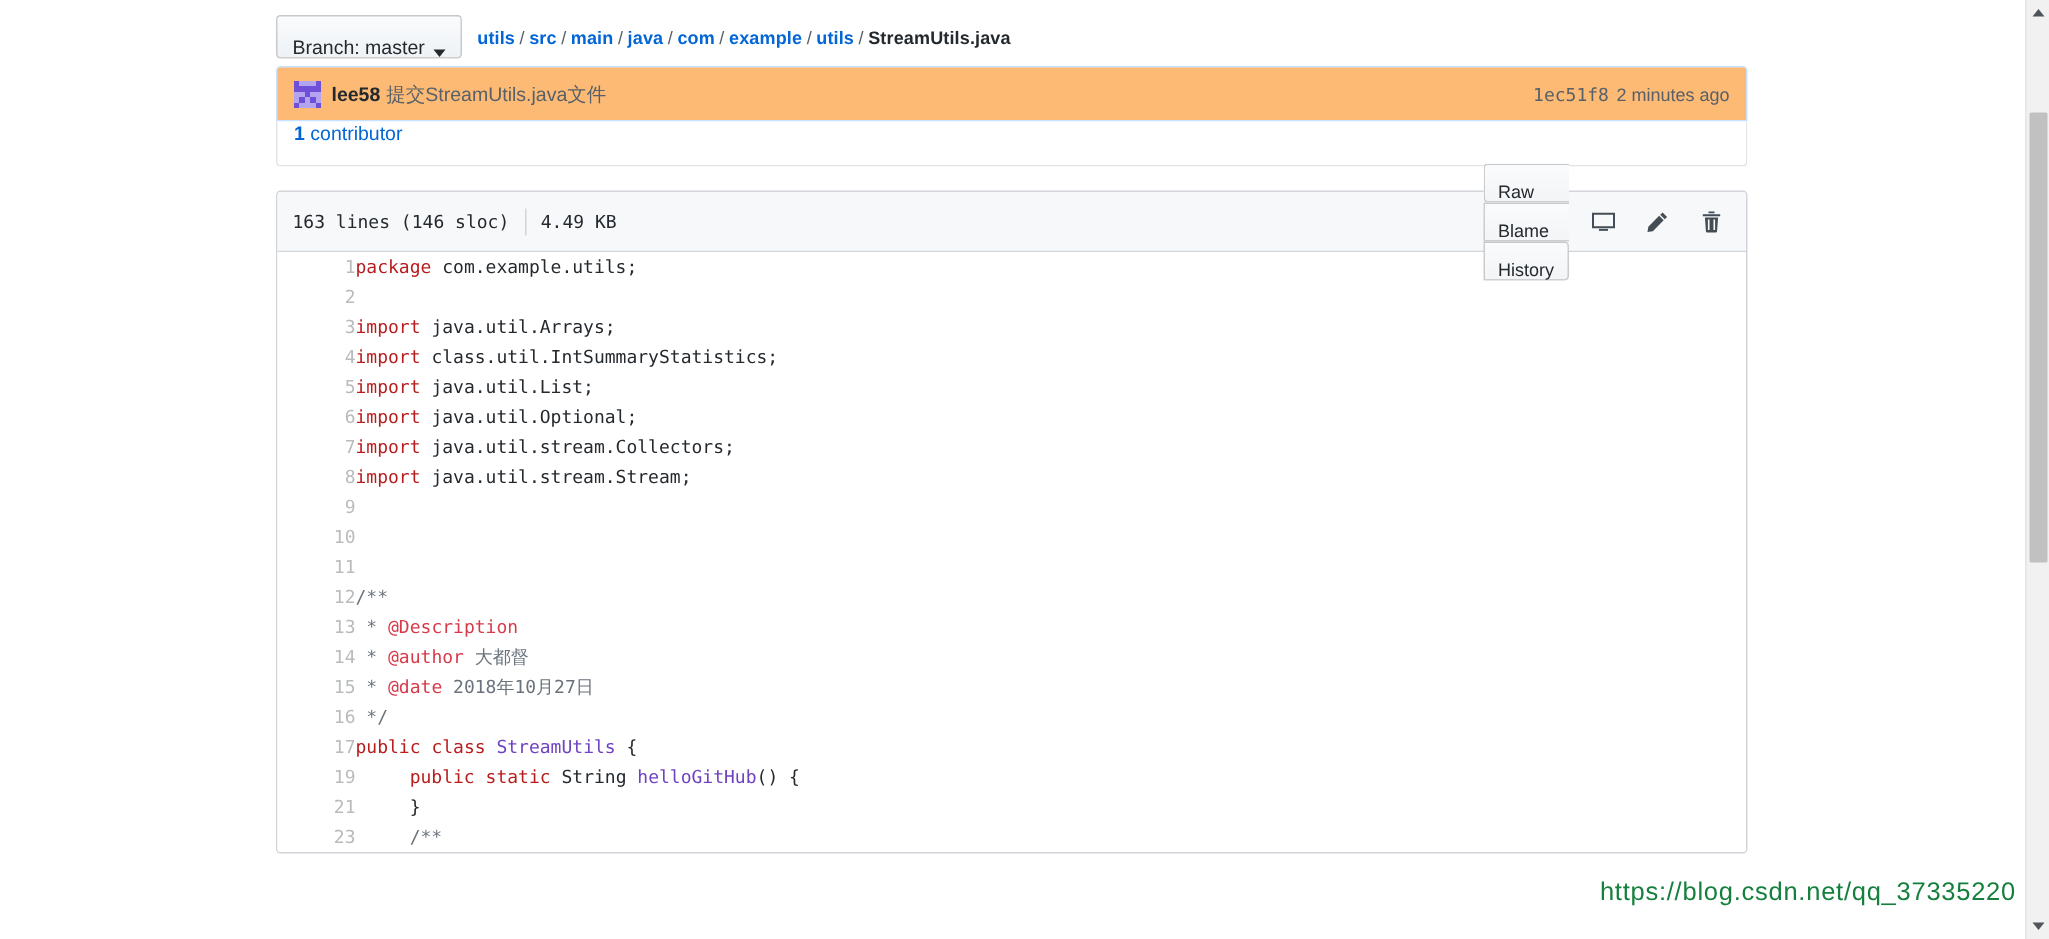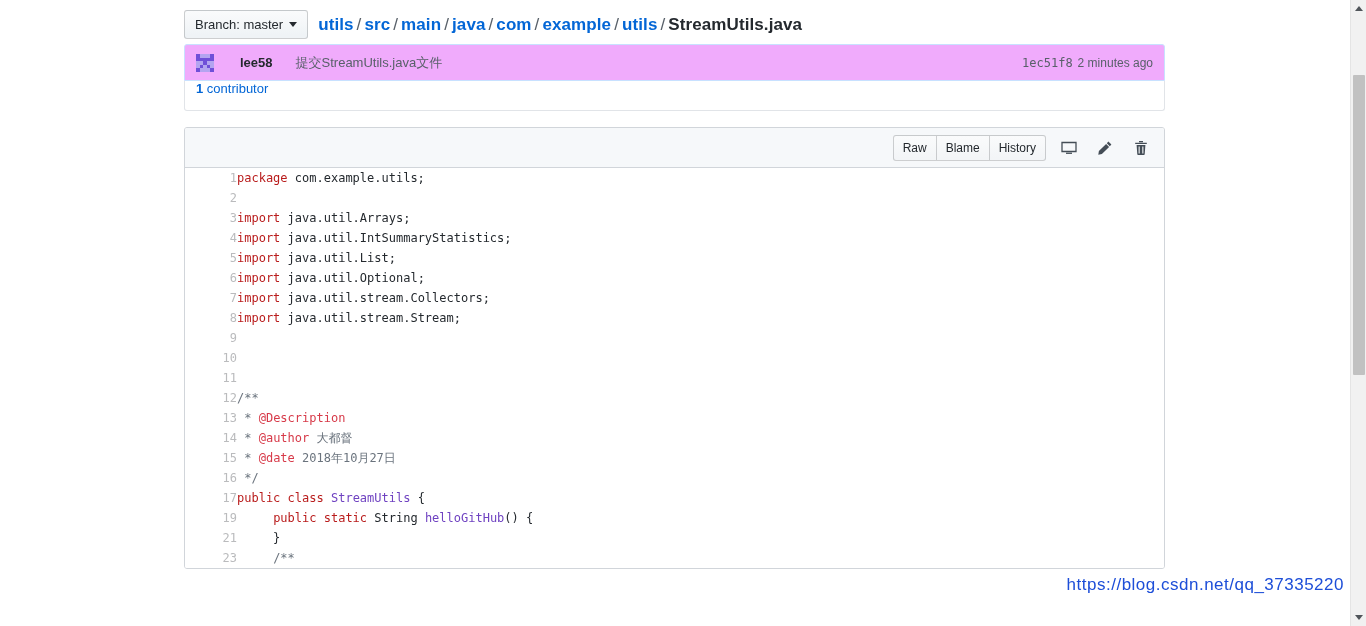--- a/index.html
+++ b/index.html
@@ -25,21 +25,21 @@
 
   
   .file-navigation {
     display: flex;
     align-items: center;
     height: 44px;
     padding-top: 5px;
   }
   .btn {
     display: inline-flex;
-    align-items: center;
+    align-items: flex-end;
     height: 29px;
     padding: 0 10px;
     font-size: 13px;
     color: #24292e;
     background: linear-gradient(-180deg, #fafbfc, #eff3f6 90%);
     border: 1px solid rgba(27,31,35,0.2);
     border-radius: 3px;
     white-space: nowrap;
     cursor: pointer;
     line-height: 1;
@@ -51,21 +51,21 @@
   .branch-select { margin-right: 10px; }
   .caret {
     display: inline-block;
     margin-left: 6px;
     width: 0; height: 0;
     border-left: 4px solid transparent;
     border-right: 4px solid transparent;
     border-top: 5px solid #24292e;
   }
   .breadcrumb {
-    font-size: 17px;
+    font-size: 12px;
     font-weight: bold;
     color: #24292e;
     letter-spacing: 0.1px;
   }
   .breadcrumb a {
     color: #0366d6;
     text-decoration: none;
     cursor: pointer;
   }
   .breadcrumb .sep {
@@ -87,26 +87,25 @@
   }
   .btn-group .btn:first-child { border-radius: 3px 0 0 3px; }
   .btn-group .btn:last-child  { border-radius: 0 3px 3px 0; border-right-width: 1px; }
 
   
   .commit-tease {
     display: flex;
     align-items: center;
     height: 37px;
     padding: 0 11px;
-    background: #f0abfc;
+    background: #fdba74;
     border: 1px solid #c8e1ff;
     border-radius: 3px 3px 0 0;
     font-size: 13px;
     color: #586069;
-    gap: 19px;
   }
   .avatar {
     width: 18px; height: 18px;
     margin-right: 7px;
     border-radius: 3px;
     flex: none;
     background-color: #8c7ae6;
   }
   .avatar svg { display: block; }
   .commit-author {
@@ -174,21 +173,21 @@
     display: inline-block;
     width: 1px; height: 18px;
     background: #d1d5da;
     margin: 0 10px;
   }
   .file-actions {
     margin-left: auto;
     display: flex;
     align-items: center;
   }
-  .file-actions .btn-group { display: flex; }
+  .file-actions .btn-group { display: flex; flex-direction: column; }
   .file-actions .btn {
     height: 26px;
     font-size: 12px;
     padding: 0 9px;
   }
   .icon-btn {
     width: 26px; height: 26px;
     margin-left: 10px;
     display: flex;
     align-items: center;
@@ -233,23 +232,23 @@
   .t  { color: #24292e; }           
   .fn { color: #6f42c1; }           
   .s  { color: #032f62; }           
   .c  { color: #6a737d; }           
   .ca { color: #d73a49; }           
 
   
   .watermark {
     position: absolute;
     right: 22px;
-    bottom: 31px;
+    bottom: 21px;
     font-size: 17px;
-    color: #1d4ed8;
+    color: #15803d;
     letter-spacing: 0.5px;
     pointer-events: none;
     white-space: nowrap;
   }
 
   
   .scrollbar {
     position: absolute;
     top: 0; right: 0;
     width: 16px; height: 626px;
@@ -322,20 +321,25 @@
       </span>
     </div>
 
     <div class="contributors">
       <a><span class="count">1</span>&nbsp;<span>contributor</span></a>
     </div>
 
     <div class="file-box">
 
       <div class="file-header">
+        <div class="file-info">
+          <span>163 lines (146 sloc)</span>
+          <span class="divider"></span>
+          <span>4.49 KB</span>
+        </div>
         <div class="file-actions">
           <div class="btn-group">
             <div class="btn btn-white">Raw</div>
             <div class="btn btn-white">Blame</div>
             <div class="btn btn-white">History</div>
           </div>
           <div class="icon-btn">
             <svg width="16" height="16" viewBox="0 0 16 16" aria-hidden="true">
               <path d="M1 2.5h14v9H1z" fill="none" stroke="#444d56" stroke-width="1.3"></path>
               <rect x="5" y="12.6" width="6" height="1.3" fill="#444d56"></rect>
@@ -364,21 +368,21 @@
               <tr>
                 <td class="blob-num">2</td>
                 <td class="blob-code">​</td>
               </tr>
               <tr>
                 <td class="blob-num">3</td>
                 <td class="blob-code"><span class="k">import</span><span class="t"> java.util.Arrays;</span></td>
               </tr>
               <tr>
                 <td class="blob-num">4</td>
-                <td class="blob-code"><span class="k">import</span><span class="t"> java.util.IntSummaryStatistics;</span></td>
+                <td class="blob-code"><span class="k">import</span><span class="t"> class.util.IntSummaryStatistics;</span></td>
               </tr>
               <tr>
                 <td class="blob-num">5</td>
                 <td class="blob-code"><span class="k">import</span><span class="t"> java.util.List;</span></td>
               </tr>
               <tr>
                 <td class="blob-num">6</td>
                 <td class="blob-code"><span class="k">import</span><span class="t"> java.util.Optional;</span></td>
               </tr>
               <tr>

